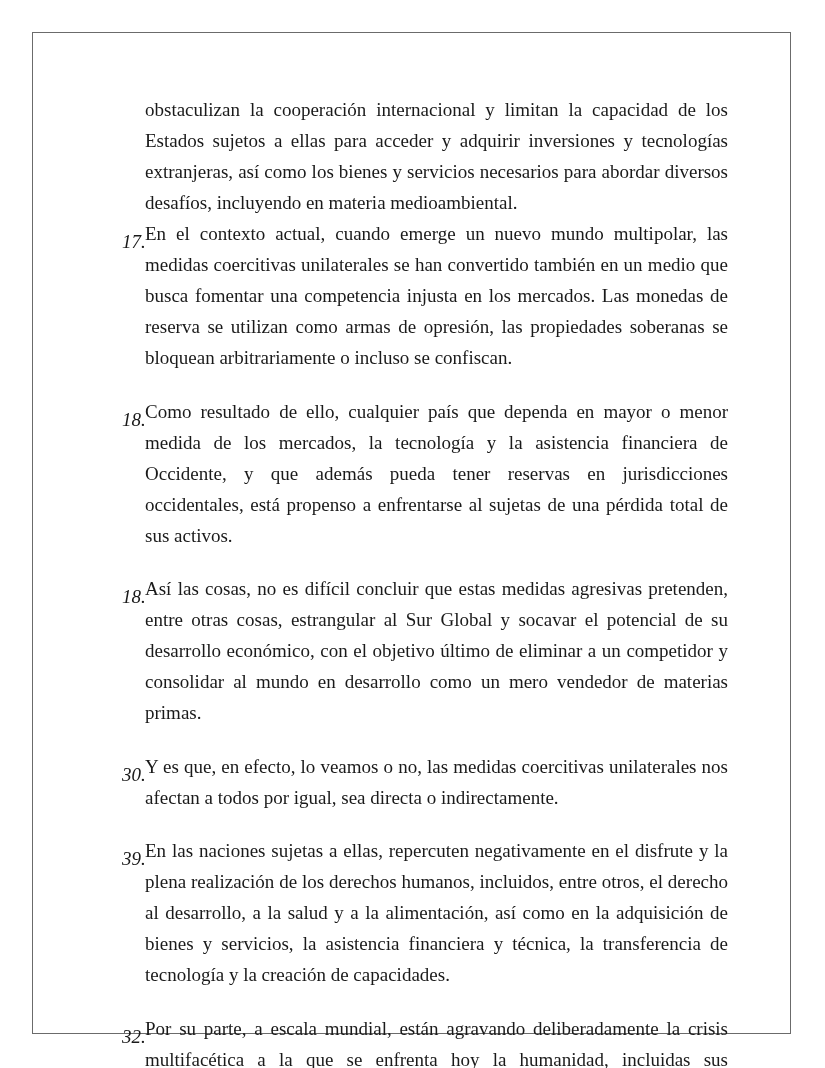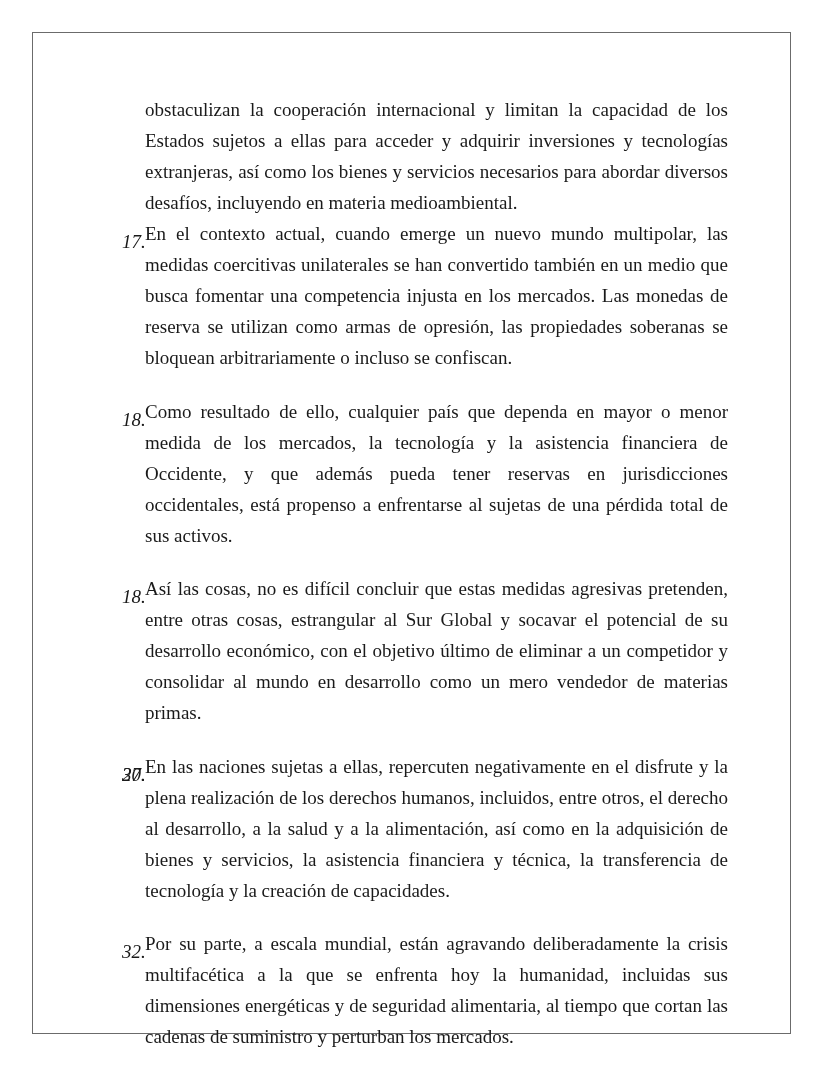--- a/index.html
+++ b/index.html
@@ -75,24 +75,25 @@
     <span>Como resultado de ello, cualquier país que dependa en mayor o menor medida de los mercados, la tecnología y la asistencia financiera de Occidente, y que además pueda tener reservas en jurisdicciones occidentales, está propenso a enfrentarse al sujetas de una pérdida total de sus activos.</span>
   </div>
 
   <div class="item">
     <span class="num">18.</span>
     <span>Así las cosas, no es difícil concluir que estas medidas agresivas pretenden, entre otras cosas, estrangular al Sur Global y socavar el potencial de su desarrollo económico, con el objetivo último de eliminar a un competidor y consolidar al mundo en desarrollo como un mero vendedor de materias primas.</span>
   </div>
 
   <div class="item">
     <span class="num">30.</span>
+    <span>Y es que, en efecto, lo veamos o no, las medidas coercitivas unilaterales nos afectan a todos por igual, sea directa o indirectamente.</span>
   </div>
 
   <div class="item">
-    <span class="num">27.</span>
+    <span class="num">39.</span>
     <span>En las naciones sujetas a ellas, repercuten negativamente en el disfrute y la plena realización de los derechos humanos, incluidos, entre otros, el derecho al desarrollo, a la salud y a la alimentación, así como en la adquisición de bienes y servicios, la asistencia financiera y técnica, la transferencia de tecnología y la creación de capacidades.</span>
   </div>
 
   <div class="item">
     <span class="num">32.</span>
     <span>Por su parte, a escala mundial, están agravando deliberadamente la crisis multifacética a la que se enfrenta hoy la humanidad, incluidas sus dimensiones energéticas y de seguridad alimentaria, al tiempo que cortan las cadenas de suministro y perturban los mercados.</span>
   </div>
 
   <div class="item last-line-justify">
     <span class="num">23.</span>

